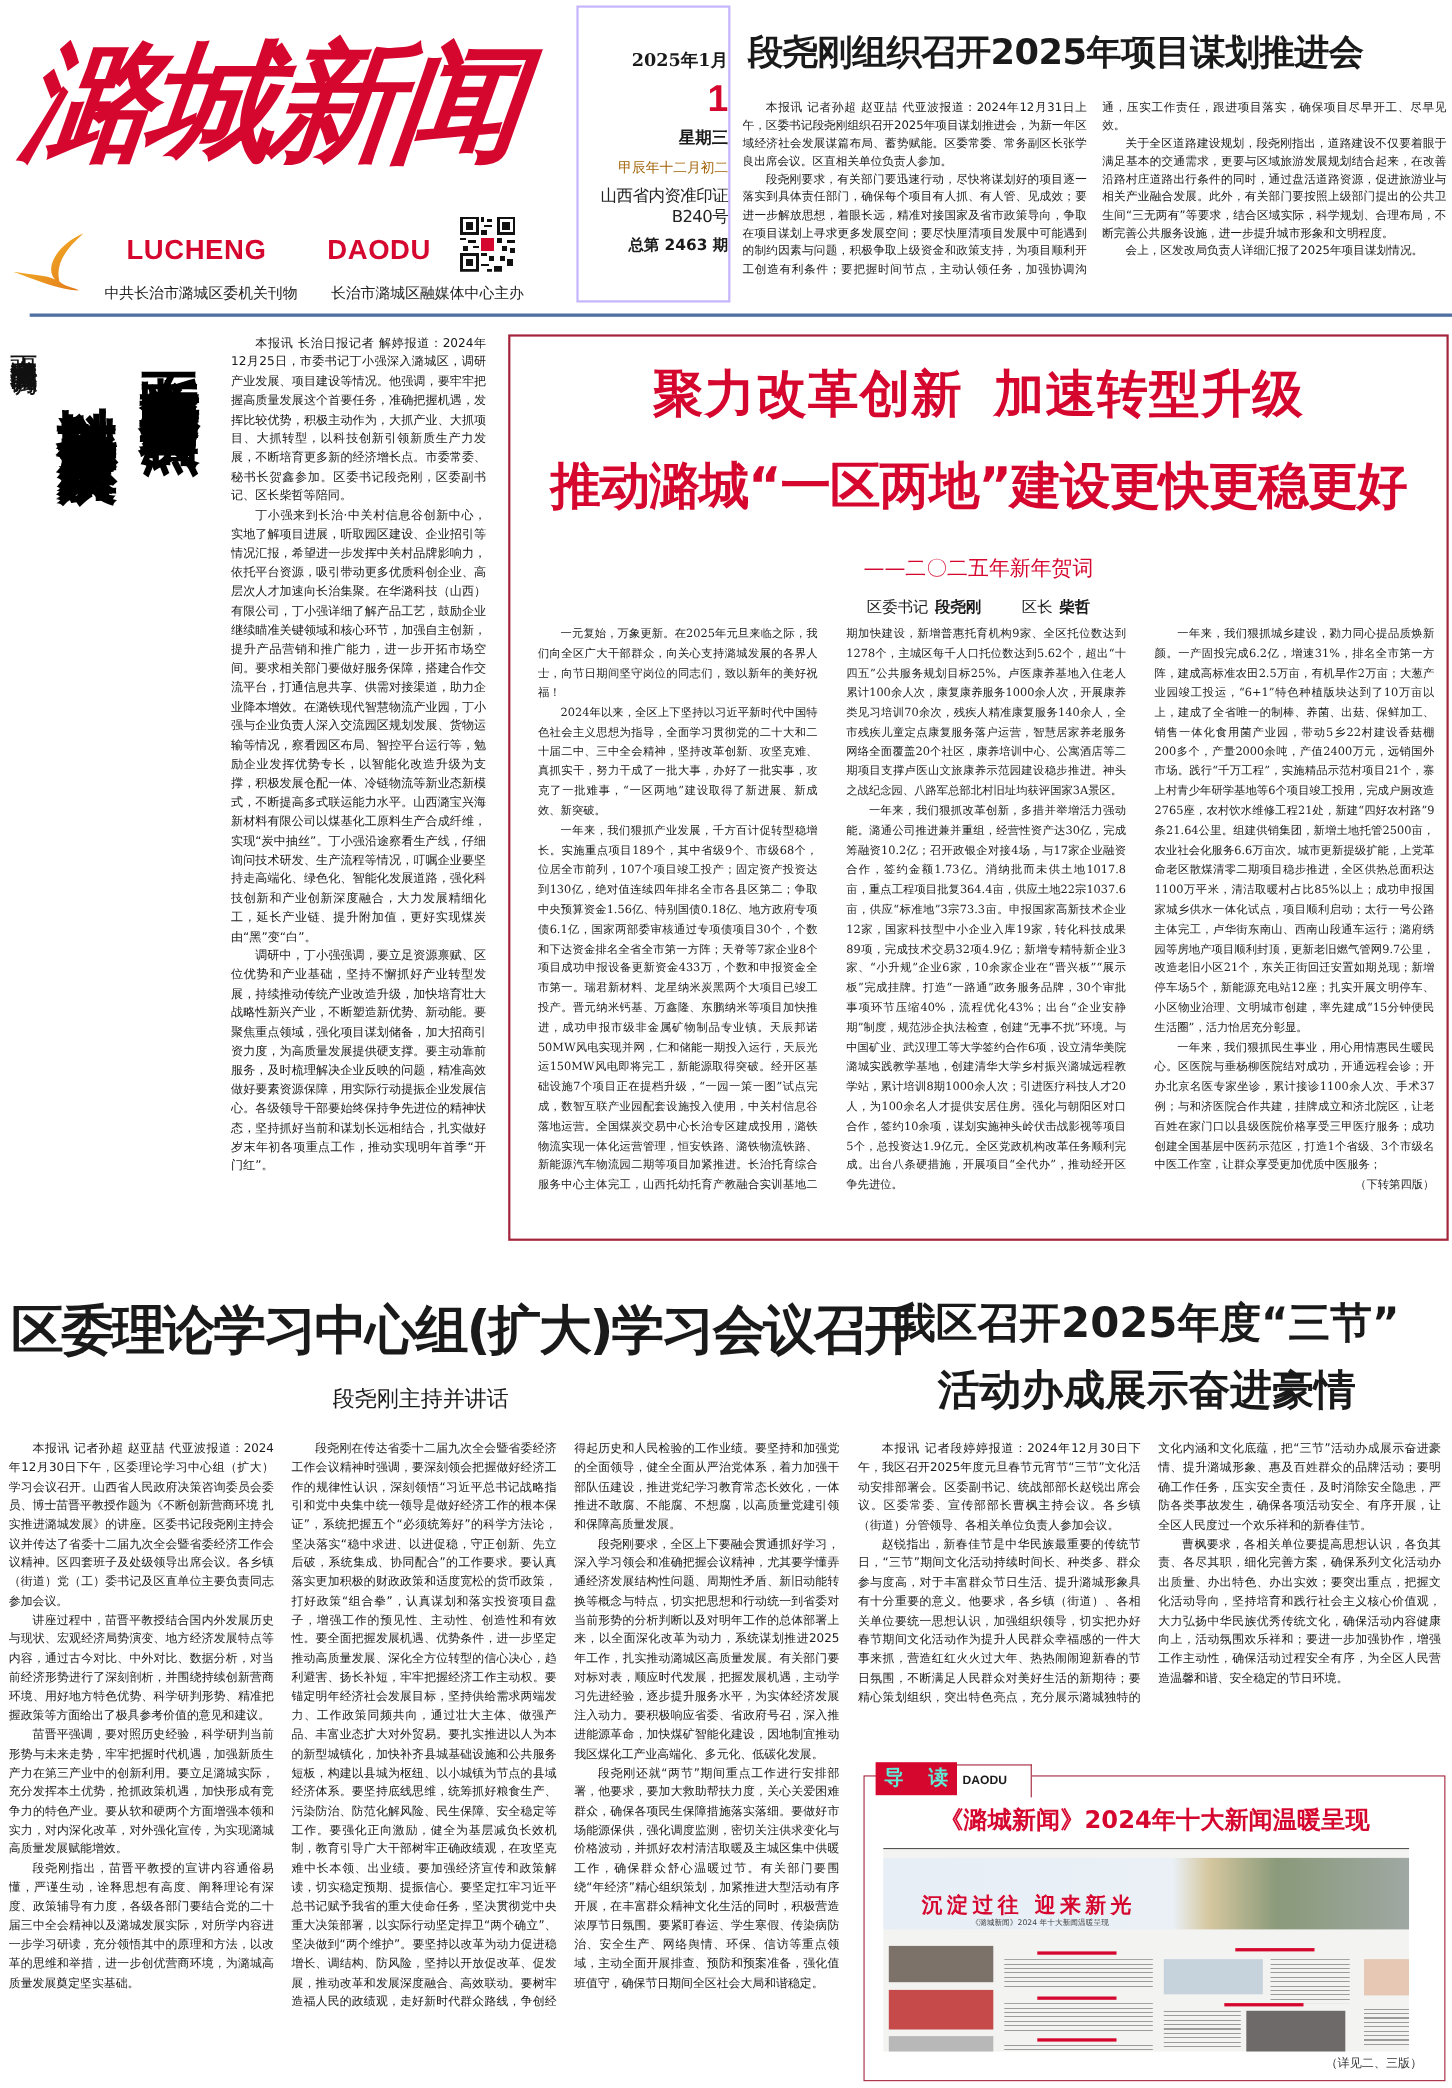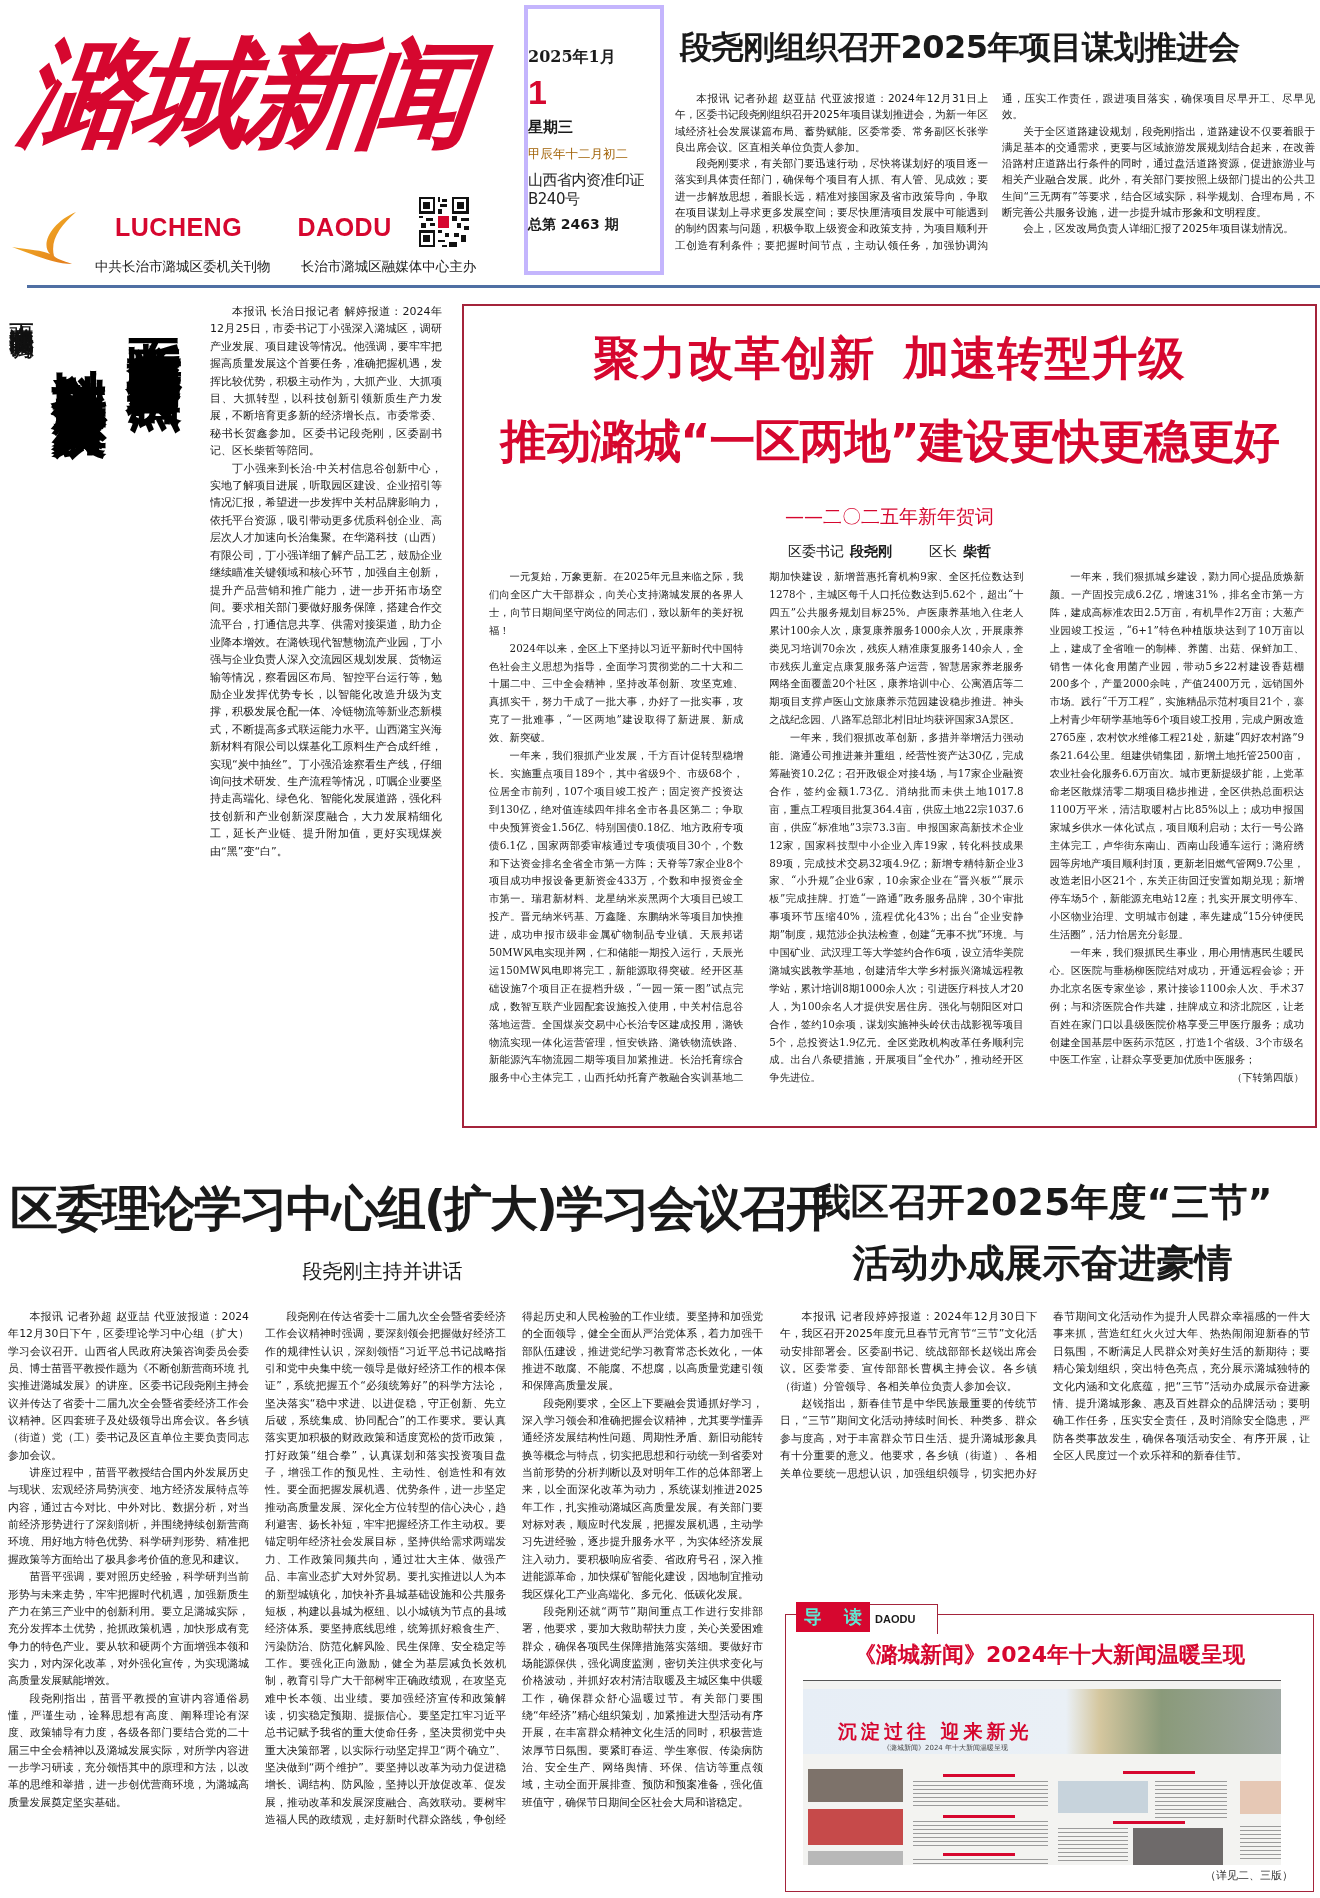--- a/index.html
+++ b/index.html
@@ -8,21 +8,21 @@
   .abs{position:absolute}
   
   .mast-title{left:22px;top:18px;width:445px;height:150px;color:#d6072f;font-family:"DejaVu Serif",serif;font-size:118px;font-weight:bold;font-style:italic;letter-spacing:-6px;line-height:150px;white-space:nowrap;transform:skewX(-6deg)}
   .mast-logo{left:10px;top:210px;width:70px;height:55px}
   .mast-pinyin{left:115px;top:213px;color:#d6072f;font-family:"Liberation Sans",sans-serif;font-weight:bold;font-size:25px;letter-spacing:0.5px;white-space:nowrap}
   .mast-pinyin span{display:inline-block}
   .mast-pinyin .second{margin-left:48px}
   .mast-qr{left:415px;top:197px;width:57px;height:50px;background:#fff}
   .mast-sub{left:95px;top:258px;font-size:13.5px;color:#222;white-space:nowrap}
   .mast-sub span + span{margin-left:26px}
-  .datebox{left:524px;top:5px;width:140px;height:270px;border:4px solid #c4b5fd;text-align:left}
+  .datebox{left:524px;top:5px;width:140px;height:270px;border:2px solid #c4b5fd;text-align:right}
   .datebox .d1{margin-top:38px;font-family:"DejaVu Serif",serif;font-weight:bold;font-size:16px}
   .datebox .d2{margin-top:6px;font-family:"Liberation Sans",sans-serif;font-weight:bold;font-size:34px;color:#d6072f;line-height:36px}
   .datebox .d3{margin-top:8px;font-size:15px;font-weight:bold}
   .datebox .d4{margin-top:9px;font-size:12.5px;color:#a16207}
   .datebox .d5{margin-top:8px;font-size:15px;color:#222;letter-spacing:-0.5px}
   .datebox .d6{margin-top:7px;font-size:14px;font-weight:bold}
   .blue-rule{left:27px;top:285px;width:1293px;height:3px;background:#4f6fa3}
   
   .tr-title{left:680px;top:26px;width:630px;font-size:32px;font-weight:bold;letter-spacing:-0.5px;white-space:nowrap}
   .tr-body{left:675px;top:90px;width:640px;column-count:2;column-gap:14px;font-size:10.6px;line-height:16.3px;text-align:justify;height:185px;overflow:hidden}
@@ -146,20 +146,21 @@
 </div>
 
 <div class="abs blue-rule"></div>
 
 <div class="abs vhead vsmall">丁小强在潞城区调研时强调</div>
 <div class="abs vhead vbig1">以科技创新引领新质生产力发展</div>
 <div class="abs vhead vbig2">不断培育更多新的经济增长点</div>
 <div class="abs story1-body">
   <p>本报讯 长治日报记者 解婷报道：2024年12月25日，市委书记丁小强深入潞城区，调研产业发展、项目建设等情况。他强调，要牢牢把握高质量发展这个首要任务，准确把握机遇，发挥比较优势，积极主动作为，大抓产业、大抓项目、大抓转型，以科技创新引领新质生产力发展，不断培育更多新的经济增长点。市委常委、秘书长贺鑫参加。区委书记段尧刚，区委副书记、区长柴哲等陪同。</p>
   <p>丁小强来到长治·中关村信息谷创新中心，实地了解项目进展，听取园区建设、企业招引等情况汇报，希望进一步发挥中关村品牌影响力，依托平台资源，吸引带动更多优质科创企业、高层次人才加速向长治集聚。在华潞科技（山西）有限公司，丁小强详细了解产品工艺，鼓励企业继续瞄准关键领域和核心环节，加强自主创新，提升产品营销和推广能力，进一步开拓市场空间。要求相关部门要做好服务保障，搭建合作交流平台，打通信息共享、供需对接渠道，助力企业降本增效。在潞铁现代智慧物流产业园，丁小强与企业负责人深入交流园区规划发展、货物运输等情况，察看园区布局、智控平台运行等，勉励企业发挥优势专长，以智能化改造升级为支撑，积极发展仓配一体、冷链物流等新业态新模式，不断提高多式联运能力水平。山西潞宝兴海新材料有限公司以煤基化工原料生产合成纤维，实现“炭中抽丝”。丁小强沿途察看生产线，仔细询问技术研发、生产流程等情况，叮嘱企业要坚持走高端化、绿色化、智能化发展道路，强化科技创新和产业创新深度融合，大力发展精细化工，延长产业链、提升附加值，更好实现煤炭由“黑”变“白”。</p>
+  <p>调研中，丁小强强调，要立足资源禀赋、区位优势和产业基础，坚持不懈抓好产业转型发展，持续推动传统产业改造升级，加快培育壮大战略性新兴产业，不断塑造新优势、新动能。要聚焦重点领域，强化项目谋划储备，加大招商引资力度，为高质量发展提供硬支撑。要主动靠前服务，及时梳理解决企业反映的问题，精准高效做好要素资源保障，用实际行动提振企业发展信心。各级领导干部要始终保持争先进位的精神状态，坚持抓好当前和谋划长远相结合，扎实做好岁末年初各项重点工作，推动实现明年首季“开门红”。</p>
 </div>
 
 <div class="abs ny-box">
   <div class="abs ny-h1">
     <span>聚力改革创新</span><span class="gap"></span><span>加速转型升级</span>
   </div>
   <div class="abs ny-h2">推动潞城“一区两地”建设更快更稳更好</div>
   <div class="abs ny-sub">——二〇二五年新年贺词</div>
   <div class="abs ny-auth">
     <span>区委书记</span><b>段尧刚</b>
@@ -186,20 +187,21 @@
   <p>段尧刚在传达省委十二届九次全会暨省委经济工作会议精神时强调，要深刻领会把握做好经济工作的规律性认识，深刻领悟“习近平总书记战略指引和党中央集中统一领导是做好经济工作的根本保证”，系统把握五个“必须统筹好”的科学方法论，坚决落实“稳中求进、以进促稳，守正创新、先立后破，系统集成、协同配合”的工作要求。要认真落实更加积极的财政政策和适度宽松的货币政策，打好政策“组合拳”，认真谋划和落实投资项目盘子，增强工作的预见性、主动性、创造性和有效性。要全面把握发展机遇、优势条件，进一步坚定推动高质量发展、深化全方位转型的信心决心，趋利避害、扬长补短，牢牢把握经济工作主动权。要锚定明年经济社会发展目标，坚持供给需求两端发力、工作政策同频共向，通过壮大主体、做强产品、丰富业态扩大对外贸易。要扎实推进以人为本的新型城镇化，加快补齐县城基础设施和公共服务短板，构建以县城为枢纽、以小城镇为节点的县域经济体系。要坚持底线思维，统筹抓好粮食生产、污染防治、防范化解风险、民生保障、安全稳定等工作。要强化正向激励，健全为基层减负长效机制，教育引导广大干部树牢正确政绩观，在攻坚克难中长本领、出业绩。要加强经济宣传和政策解读，切实稳定预期、提振信心。要坚定扛牢习近平总书记赋予我省的重大使命任务，坚决贯彻党中央重大决策部署，以实际行动坚定捍卫“两个确立”、坚决做到“两个维护”。要坚持以改革为动力促进稳增长、调结构、防风险，坚持以开放促改革、促发展，推动改革和发展深度融合、高效联动。要树牢造福人民的政绩观，走好新时代群众路线，争创经得起历史和人民检验的工作业绩。要坚持和加强党的全面领导，健全全面从严治党体系，着力加强干部队伍建设，推进党纪学习教育常态长效化，一体推进不敢腐、不能腐、不想腐，以高质量党建引领和保障高质量发展。</p>
   <p>段尧刚要求，全区上下要融会贯通抓好学习，深入学习领会和准确把握会议精神，尤其要学懂弄通经济发展结构性问题、周期性矛盾、新旧动能转换等概念与特点，切实把思想和行动统一到省委对当前形势的分析判断以及对明年工作的总体部署上来，以全面深化改革为动力，系统谋划推进2025年工作，扎实推动潞城区高质量发展。有关部门要对标对表，顺应时代发展，把握发展机遇，主动学习先进经验，逐步提升服务水平，为实体经济发展注入动力。要积极响应省委、省政府号召，深入推进能源革命，加快煤矿智能化建设，因地制宜推动我区煤化工产业高端化、多元化、低碳化发展。</p>
   <p>段尧刚还就“两节”期间重点工作进行安排部署，他要求，要加大救助帮扶力度，关心关爱困难群众，确保各项民生保障措施落实落细。要做好市场能源保供，强化调度监测，密切关注供求变化与价格波动，并抓好农村清洁取暖及主城区集中供暖工作，确保群众舒心温暖过节。有关部门要围绕“年经济”精心组织策划，加紧推进大型活动有序开展，在丰富群众精神文化生活的同时，积极营造浓厚节日氛围。要紧盯春运、学生寒假、传染病防治、安全生产、网络舆情、环保、信访等重点领域，主动全面开展排查、预防和预案准备，强化值班值守，确保节日期间全区社会大局和谐稳定。</p>
 </div>
 
 <div class="abs tf-title1">我区召开2025年度“三节”</div>
 <div class="abs tf-title2">活动办成展示奋进豪情</div>
 <div class="abs tf-body">
   <p>本报讯 记者段婷婷报道：2024年12月30日下午，我区召开2025年度元旦春节元宵节“三节”文化活动安排部署会。区委副书记、统战部部长赵锐出席会议。区委常委、宣传部部长曹枫主持会议。各乡镇（街道）分管领导、各相关单位负责人参加会议。</p>
   <p>赵锐指出，新春佳节是中华民族最重要的传统节日，“三节”期间文化活动持续时间长、种类多、群众参与度高，对于丰富群众节日生活、提升潞城形象具有十分重要的意义。他要求，各乡镇（街道）、各相关单位要统一思想认识，加强组织领导，切实把办好春节期间文化活动作为提升人民群众幸福感的一件大事来抓，营造红红火火过大年、热热闹闹迎新春的节日氛围，不断满足人民群众对美好生活的新期待；要精心策划组织，突出特色亮点，充分展示潞城独特的文化内涵和文化底蕴，把“三节”活动办成展示奋进豪情、提升潞城形象、惠及百姓群众的品牌活动；要明确工作任务，压实安全责任，及时消除安全隐患，严防各类事故发生，确保各项活动安全、有序开展，让全区人民度过一个欢乐祥和的新春佳节。</p>
+  <p>曹枫要求，各相关单位要提高思想认识，各负其责、各尽其职，细化完善方案，确保系列文化活动办出质量、办出特色、办出实效；要突出重点，把握文化活动导向，坚持培育和践行社会主义核心价值观，大力弘扬中华民族优秀传统文化，确保活动内容健康向上，活动氛围欢乐祥和；要进一步加强协作，增强工作主动性，确保活动过程安全有序，为全区人民营造温馨和谐、安全稳定的节日环境。</p>
 </div>
 
 <div class="abs dd-box"></div>
 <div class="abs dd-tag">导 读</div>
 <div class="abs dd-tag-en">DAODU</div>
 <div class="abs dd-title">《潞城新闻》2024年十大新闻温暖呈现</div>
 <div class="abs dd-img">
   <div class="dd-banner"></div>
   <div class="dd-banner-t">沉淀过往  迎来新光</div>
   <div class="dd-banner-s">《潞城新闻》2024 年十大新闻温暖呈现</div>

